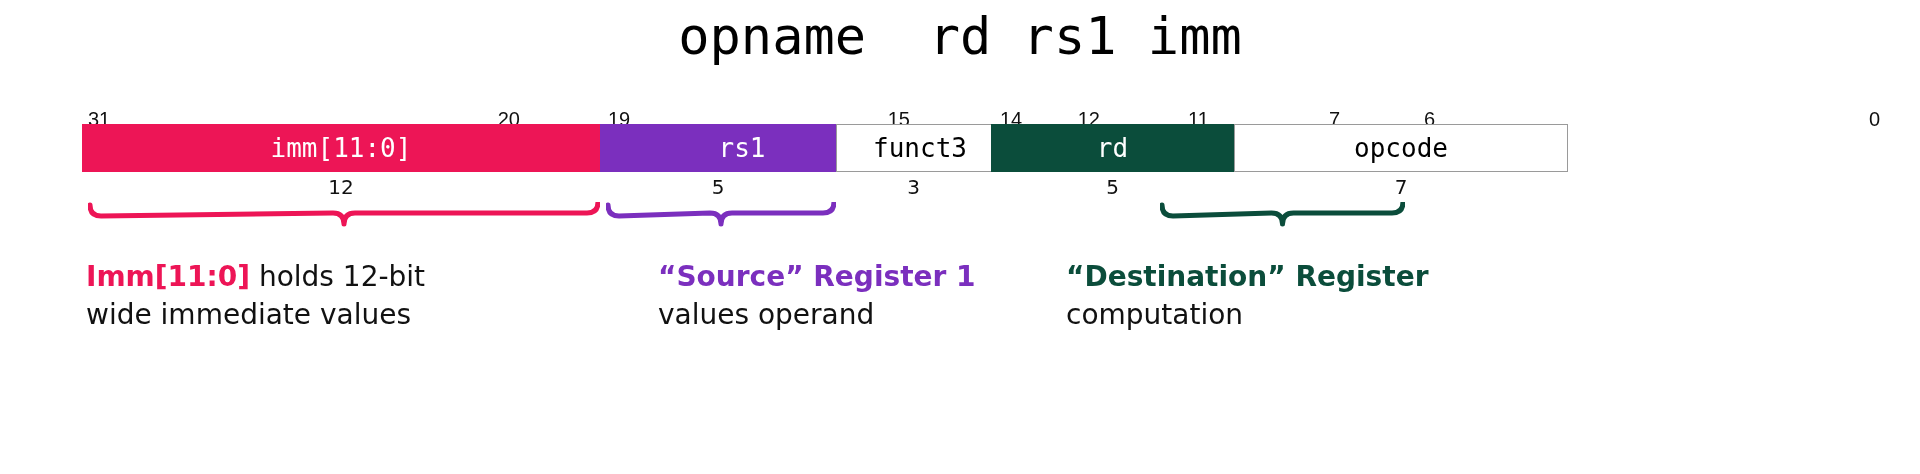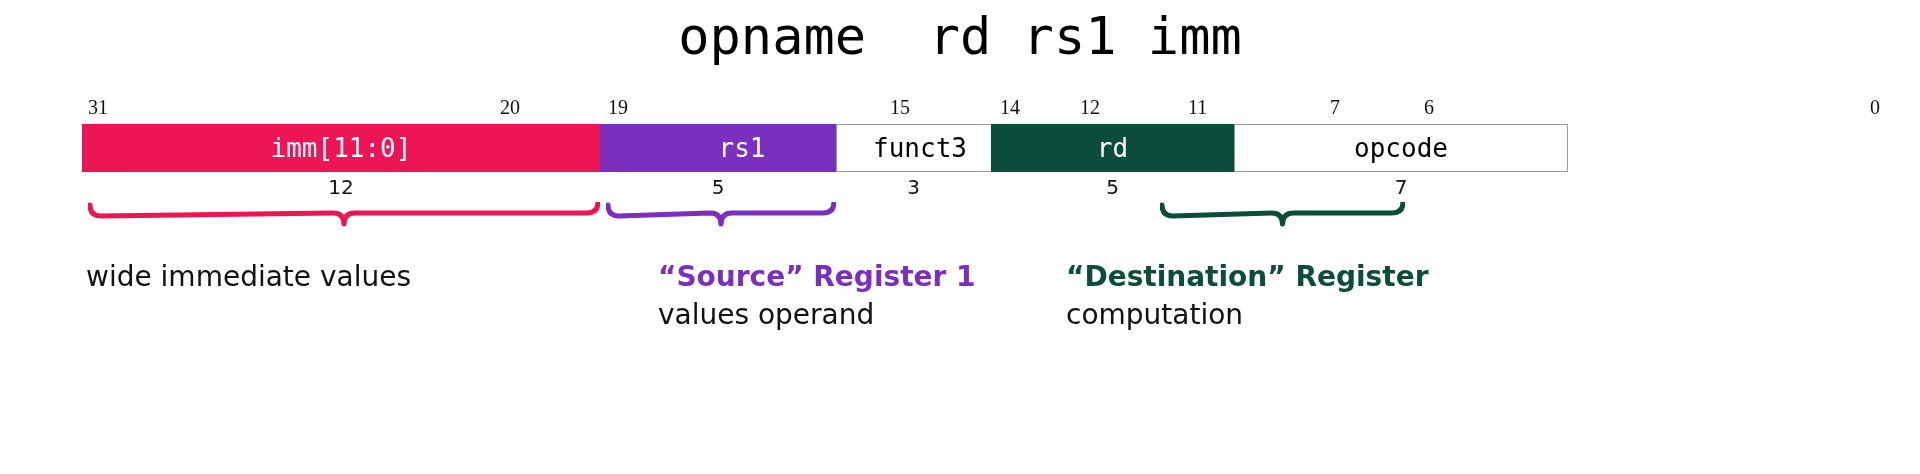--- a/index.html
+++ b/index.html
@@ -14,22 +14,22 @@
   .title{
     position:absolute;left:0;top:6px;width:1920px;
     text-align:center;
     font-family:"DejaVu Sans Mono","Liberation Mono",monospace;
     font-size:52px;line-height:60px;color:#000;
     letter-spacing:0px;white-space:pre;
   }
 
   
   .bitnum{
-    position:absolute;top:96px;
-    font-family:Liberation Serif, serif;
+    position:absolute;top:108px;
+    font-family:Liberation Sans, sans-serif;
     font-size:20px;line-height:22px;color:#111;
     white-space:nowrap;
   }
   .bitnum.l{text-align:left;}
   .bitnum.r{text-align:right;}
 
   
   .fieldrow{position:absolute;left:82px;top:124px;height:48px;width:1402px;}
   .field{
     position:absolute;top:0;height:48px;
@@ -113,20 +113,21 @@
       </div>
       <div class="brace" style="left: 1160px;">
         <svg width="245" height="40" viewBox="0 0 245 40">
           <path d="M 2,3 q 0,11 11,11 L 111.5,11 q 11,0 11,11 q 0,-11 11,-11 L 232,11 q 11,0 11,-11" fill="none" stroke="#0B4D3B" stroke-width="5" stroke-linecap="round" stroke-linejoin="round"></path>
         </svg>
       </div>
     </div>
 
   <div id="notes">
       <div class="note" style="left: 86px; top: 258px; width: 520px; color: rgb(17, 17, 17);">
+        <span class="ln"><span class="hl" style="color: rgb(237, 21, 86);">Imm[11:0]</span><span> holds 12-bit</span></span>
         <span class="ln">wide immediate values</span>
       </div>
       <div class="note" style="left: 658px; top: 258px; width: 400px; color: rgb(17, 17, 17);">
         <span class="ln"><span class="hl" style="color: rgb(123, 47, 190);">“Source” Register 1</span></span>
         <span class="ln">values operand</span>
       </div>
       <div class="note" style="left: 1066px; top: 258px; width: 460px; color: rgb(17, 17, 17);">
         <span class="ln"><span class="hl" style="color: rgb(11, 77, 59);">“Destination” Register</span></span>
         <span class="ln">computation</span>
       </div>

